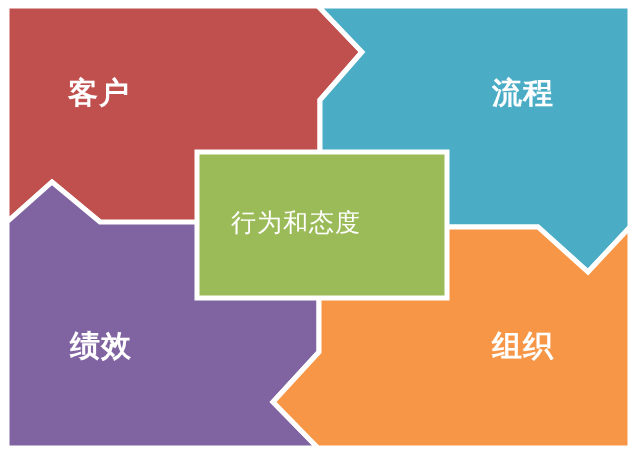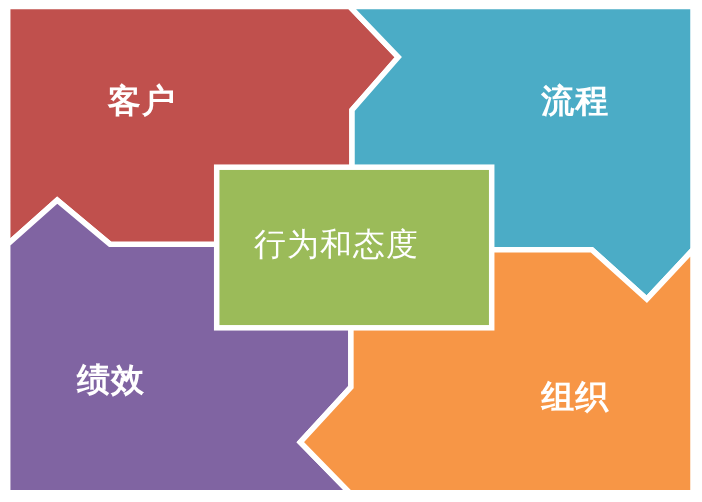--- a/index.html
+++ b/index.html
@@ -43,32 +43,32 @@
     font-size: 30px;
     font-weight: bold;
     letter-spacing: 1px;
     line-height: 1;
     white-space: nowrap;
     user-select: none;
   }
   .center-label {
     position: absolute;
     color: #ffffff;
-    font-family: Liberation Mono, monospace;
-    font-size: 29px;
+    font-family: Liberation Sans, sans-serif;
+    font-size: 25px;
     font-weight: normal;
     letter-spacing: 1px;
     line-height: 1;
     white-space: nowrap;
     user-select: none;
   }
-  #label-customer { left: 68px;  top: 78px; margin-left: 30px;  }
+  #label-customer { left: 68px;  top: 78px;  }
   #label-process  { left: 492px; top: 78px;  }
   #label-performance { left: 70px;  top: 331px; }
-  #label-organization { left: 492px; top: 347px; }
+  #label-organization { left: 492px; top: 331px; }
   #label-center   { left: 231px; top: 210px; }
 </style>
 </head>
 <body>
 
 <div id="canvas" style="width: 638px; height: 456px; background: rgb(255, 255, 255);">
 
   <svg id="diagram-svg" viewBox="0 0 638 456" xmlns="http://www.w3.org/2000/svg">
 
     <path class="quad-shape" d="M 7,6

